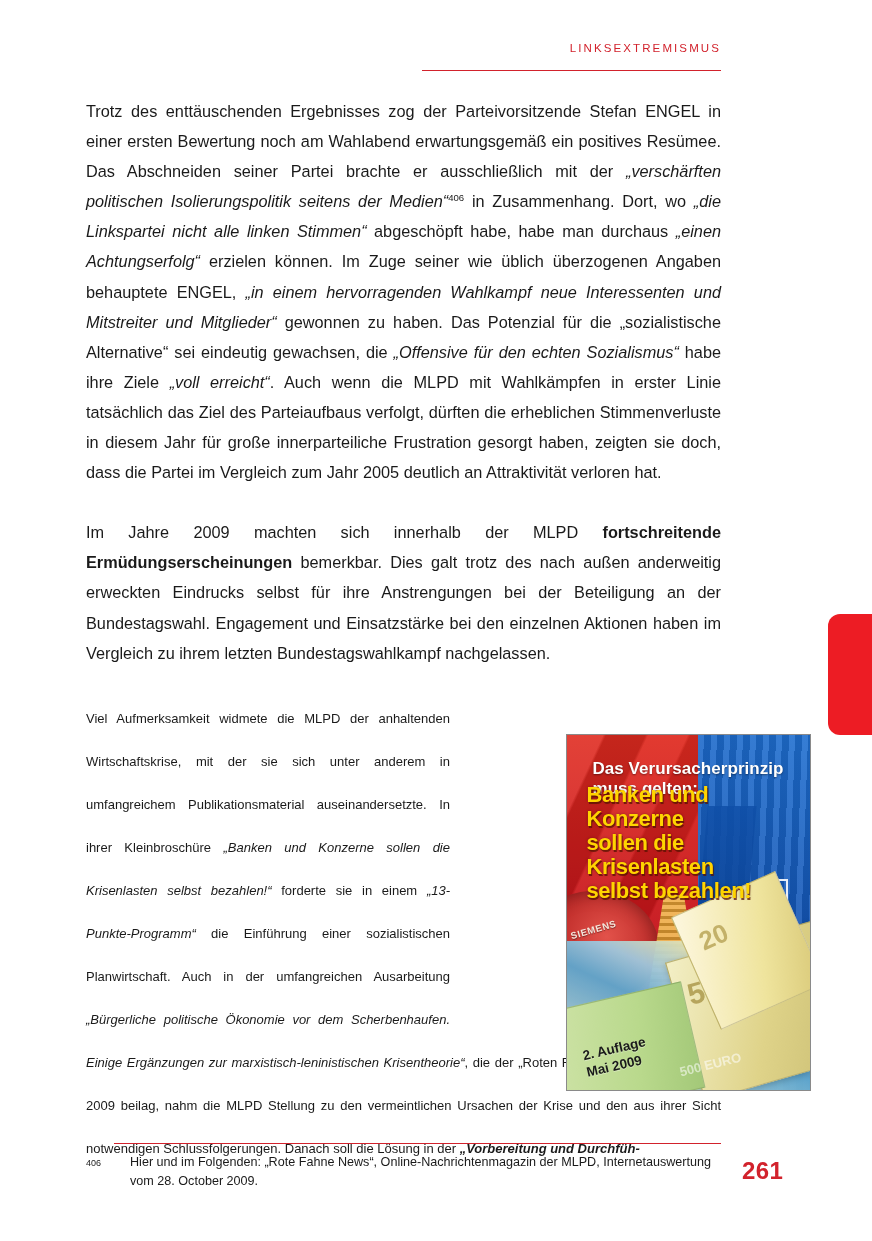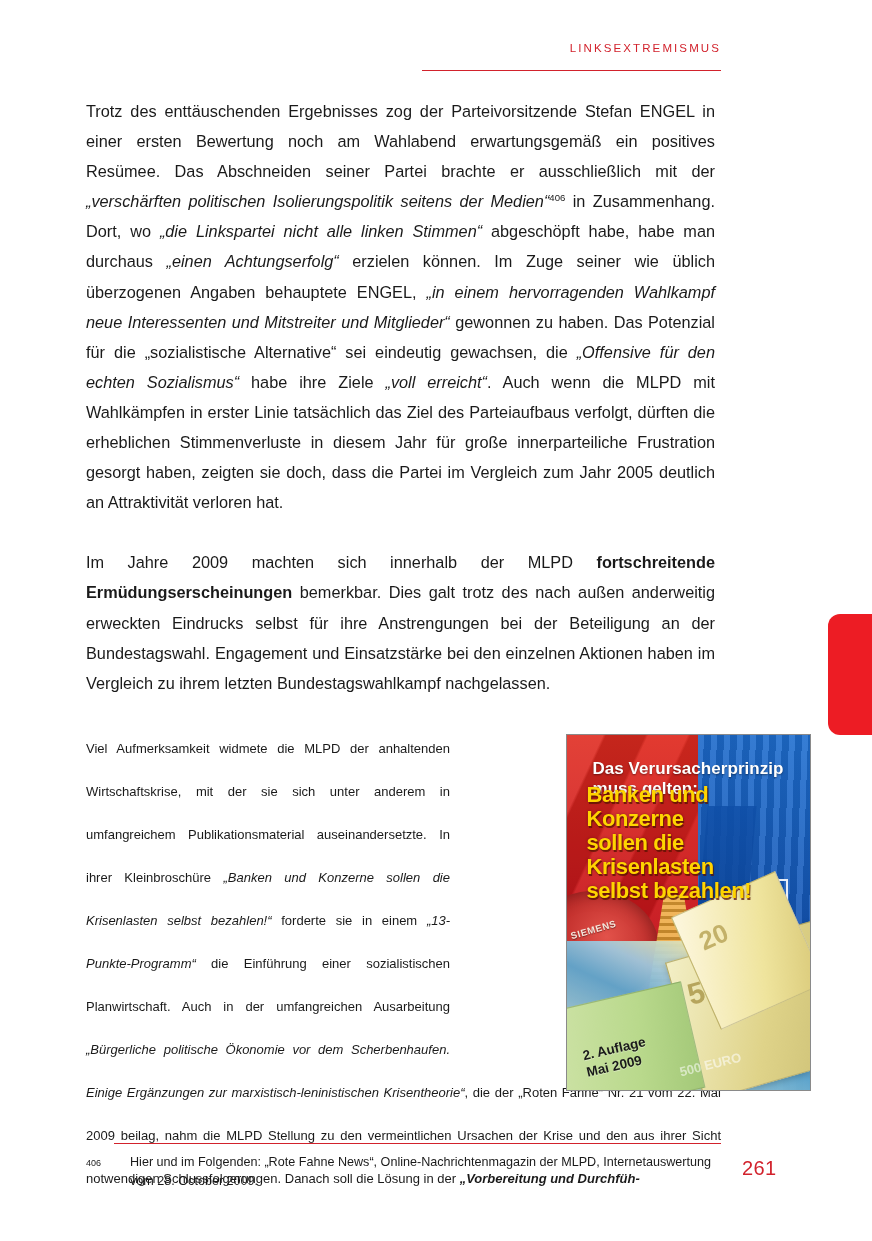--- a/index.html
+++ b/index.html
@@ -52,21 +52,21 @@
   }
 
   
   #content {
     position: absolute;
     left: 86px;
     top: 96px;
     width: 635px;
   }
   p.body-par {
-    margin: 0 6px 0 0;
+    margin: 0 0 0 0;
     font-size: 16.3px;
     line-height: 30.1px;
     text-align: justify;
     text-justify: inter-word;
     hyphens: manual;
   }
   p.body-par + p.body-par { margin-top: 30px; }
   .it { font-style: italic; }
   .bd { font-weight: bold; }
   .bdit { font-weight: bold; font-style: italic; }
@@ -314,22 +314,22 @@
     vertical-align: super;
     padding-top: 1px;
   }
   #footnote .fn-text { flex: 1 1 auto; }
 
   
   #page-number {
     position: absolute;
     left: 742px;
     top: 1157px;
-    font-size: 20px;
-    font-weight: normal;
+    font-size: 24px;
+    font-weight: bold;
     color: #d2222c;
     letter-spacing: .4px;
   }
 </style>
 </head>
 <body>
 
 <div id="running-head">
   <span class="rh-text">LINKSEXTREMISMUS</span>
   <div class="rh-rule"></div>

